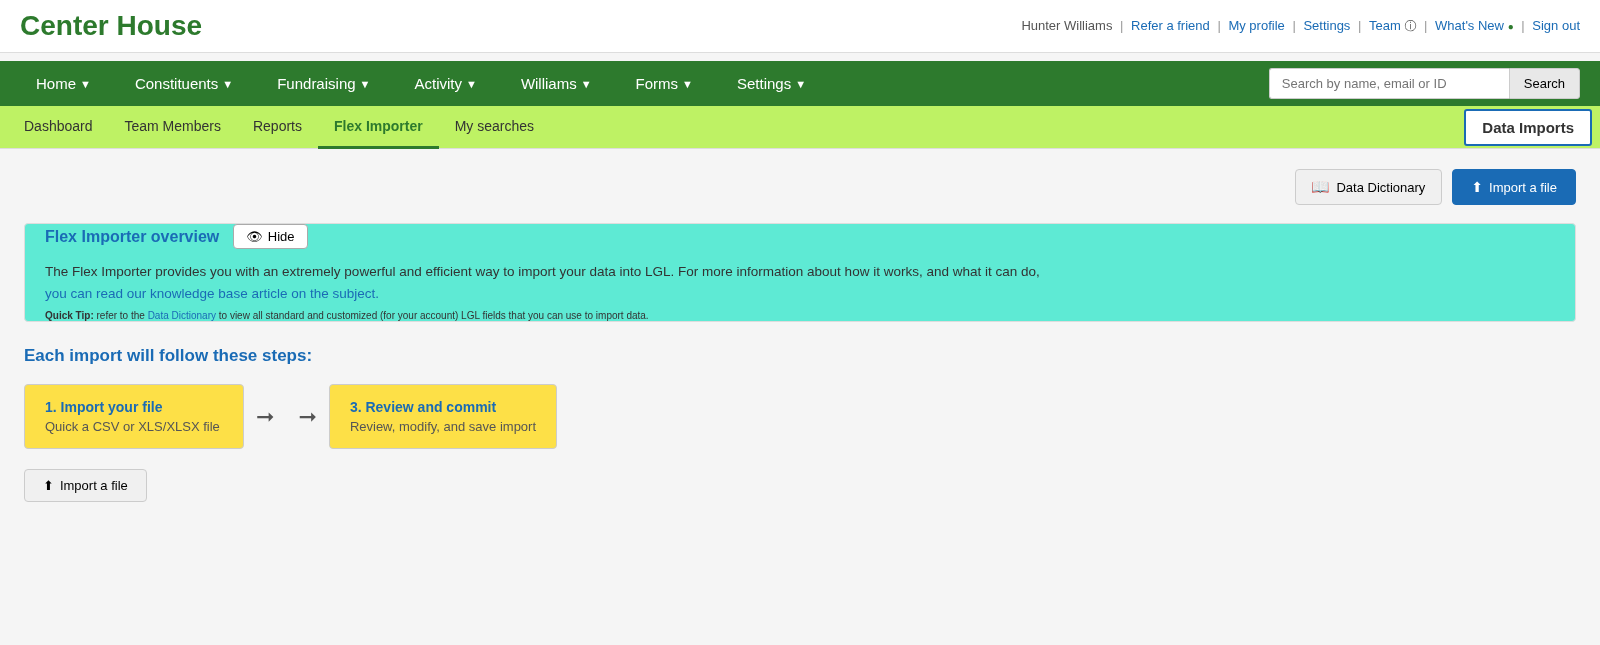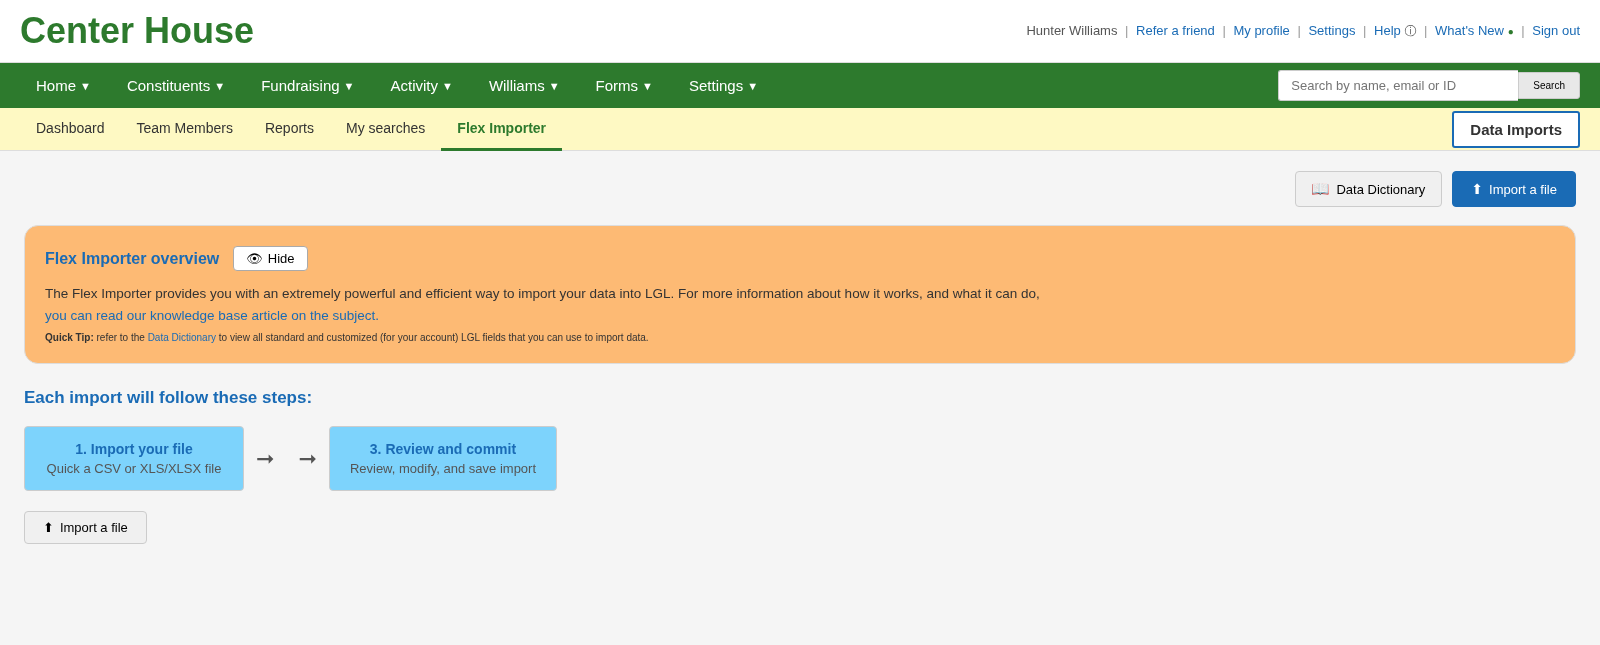--- a/index.html
+++ b/index.html
@@ -8,41 +8,42 @@
     
     .top-bar {
       background: #fff;
       padding: 10px 20px;
       display: flex;
       align-items: center;
       justify-content: space-between;
       border-bottom: 1px solid #ddd;
     }
     .site-title {
-      font-size: 36px;
+      font-size: 28px;
       font-weight: bold;
       color: #2d7a2d;
     }
     .top-links {
       font-size: 13px;
       color: #555;
     }
     .top-links a {
       color: #1a6bb5;
       text-decoration: none;
     }
     .top-links .separator { margin: 0 4px; color: #999; }
 
     
     .nav-bar {
       background: #2d7a2d;
       padding: 0 20px;
       display: flex;
       align-items: center;
-      gap: 4px;
+      gap: 12px;
+      margin-top: 8px;
     }
     .nav-item {
       color: #fff;
       font-size: 15px;
       padding: 14px 16px;
       cursor: pointer;
       display: flex;
       align-items: center;
       gap: 4px;
       white-space: nowrap;
@@ -62,28 +63,28 @@
       border-radius: 3px 0 0 3px;
       width: 240px;
       outline: none;
     }
     .nav-search button {
       padding: 7px 14px;
       background: #e8e8e8;
       border: 1px solid #ccc;
       border-radius: 0 3px 3px 0;
       cursor: pointer;
-      font-size: 10px;
+      font-size: 13px;
     }
 
     
     .sub-nav {
-      background: #fef9c3;
+      background: #bef264;
       border-bottom: 1px solid #ddd;
-      padding: 0 20px;
+      padding: 0 8px;
       display: flex;
       align-items: center;
     }
     .sub-nav-item {
       padding: 12px 16px;
       font-size: 14px;
       color: #333;
       cursor: pointer;
       text-decoration: none;
       border-bottom: 3px solid transparent;
@@ -139,24 +140,24 @@
       border: 1px solid #1a6bb5;
       border-radius: 4px;
       cursor: pointer;
       display: flex;
       align-items: center;
       gap: 6px;
     }
 
     
     .overview-box {
-      background: #fdba74;
+      background: #5eead4;
       border: 1px solid #ddd;
-      border-radius: 14px;
-      padding: 20px 20px;
+      border-radius: 4px;
+      padding: 0 20px;
       margin-bottom: 24px;
     }
     .overview-header {
       display: flex;
       align-items: center;
       gap: 14px;
       margin-bottom: 12px;
     }
     .overview-title {
       font-size: 16px;
@@ -199,25 +200,24 @@
       margin-bottom: 18px;
       margin-top: 4px;
     }
     .steps-row {
       display: flex;
       align-items: center;
       gap: 0;
       margin-bottom: 20px;
     }
     .step-box {
-      background: #7dd3fc;
+      background: #fde047;
       border: 1px solid #ccc;
       border-radius: 4px;
       padding: 14px 20px;
-      text-align: center;
       min-width: 220px;
     }
     .step-box .step-title {
       font-weight: bold;
       font-size: 14px;
       color: #1a6bb5;
     }
     .step-box .step-desc {
       font-size: 13px;
       color: #555;
@@ -248,21 +248,21 @@
   <span class="site-title">Center House</span>
   <div class="top-links">
     <span>Hunter Williams</span>
     <span class="separator"> | </span>
     <a href="#">Refer a friend</a>
     <span class="separator"> | </span>
     <a href="#">My profile</a>
     <span class="separator"> | </span>
     <a href="#">Settings</a>
     <span class="separator"> | </span>
-    <a href="#">Help</a>
+    <a href="#">Team</a>
     <span style="font-size:12px;"> ⓘ</span>
     <span class="separator"> | </span>
     <a href="#">What's New</a>
     <span style="color:#2d7a2d;font-size:10px;"> ●</span>
     <span class="separator"> | </span>
     <a href="#">Sign out</a>
   </div>
 </div>
 
 <div class="nav-bar">
@@ -297,22 +297,22 @@
   <div class="nav-search">
     <input type="text" placeholder="Search by name, email or ID" style="">
     <button>Search</button>
   </div>
 </div>
 
 <div class="sub-nav">
   <a class="sub-nav-item" href="#">Dashboard</a>
   <a class="sub-nav-item" href="#">Team Members</a>
   <a class="sub-nav-item" href="#">Reports</a>
+  <a class="sub-nav-item active" href="#">Flex Importer</a>
   <a class="sub-nav-item" href="#">My searches</a>
-  <a class="sub-nav-item active" href="#">Flex Importer</a>
   <div class="sub-nav-right">
     <button class="data-imports-btn">Data Imports</button>
   </div>
 </div>
 
 <div class="content">
 
   <div class="action-bar">
     <button class="btn-data-dict">
       <span style="font-size:15px;">📖</span>

